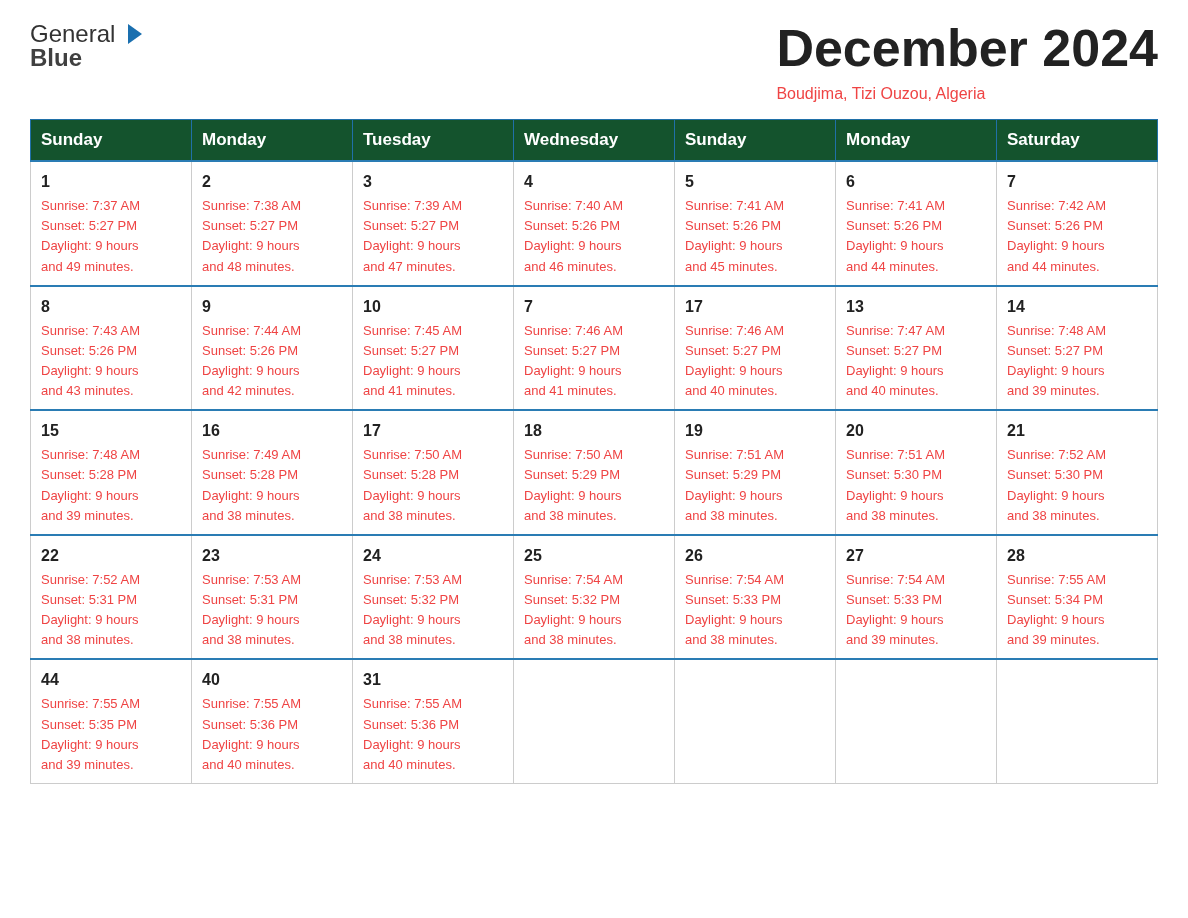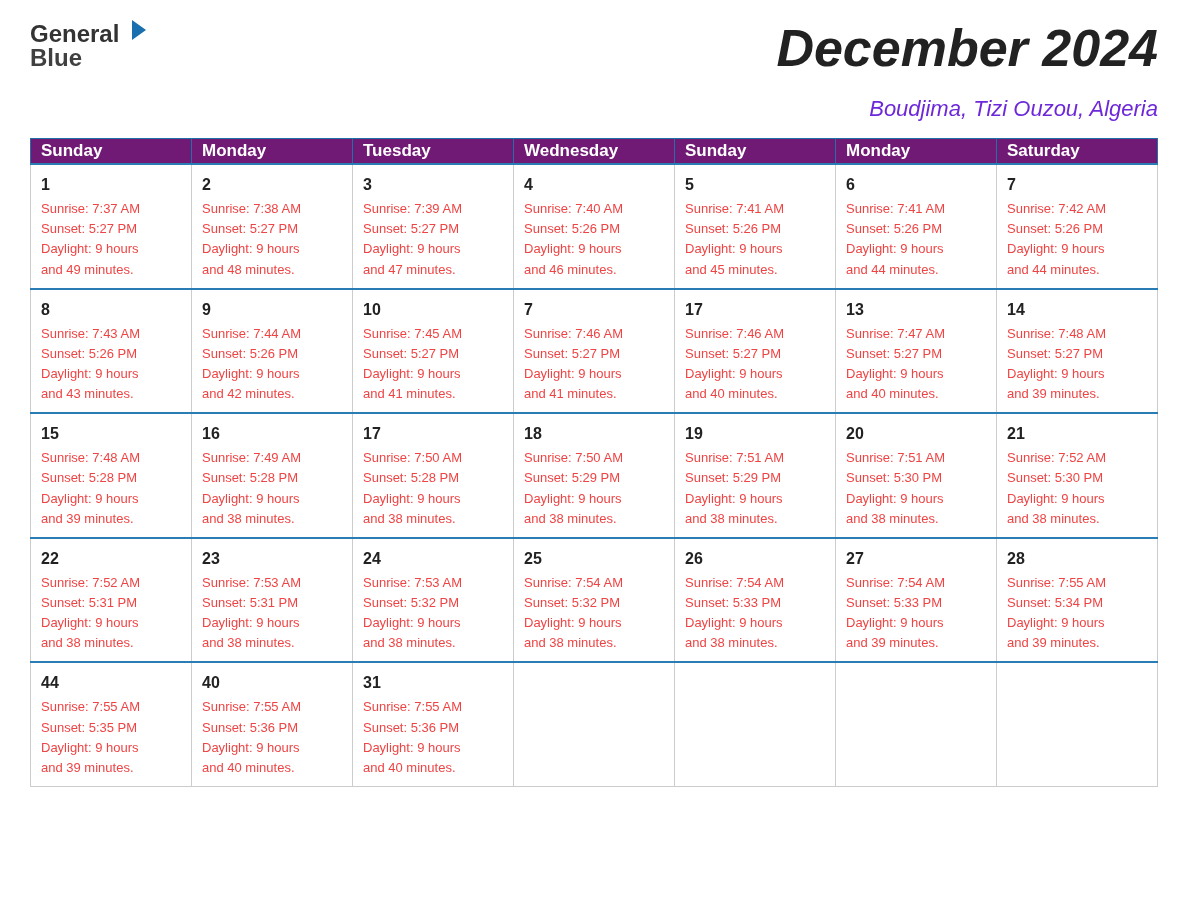--- a/index.html
+++ b/index.html
@@ -11,45 +11,44 @@
       min-height: 918px;
       padding: 20px 30px;
     }
     .header-area {
       display: flex;
       justify-content: space-between;
       align-items: flex-start;
       margin-bottom: 16px;
     }
     .title-area {
-      text-align: right;
-      font-style: italic;
+      text-align: left;
     }
     .month-title {
       font-size: 52px;
       font-weight: bold;
       color: #222;
       line-height: 1.1;
     }
     .location-title {
-      font-size: 22px;
-      color: #6d28d9;
-      margin-top: 19px;
+      font-size: 16px;
+      color: #ef4444;
+      margin-top: 8px;
     }
     .calendar-table {
       width: 100%;
       border-collapse: collapse;
       margin-top: 4px;
     }
     .calendar-table th {
-      background-color: #701a75;
+      background-color: #14532d;
       color: #fff;
       font-size: 17px;
       font-weight: 600;
-      padding: 2px 10px;
+      padding: 10px 10px;
       text-align: left;
       border: 1px solid #2070a8;
     }
     .calendar-table td {
       vertical-align: top;
       padding: 8px 10px;
       border: 1px solid #ccc;
       font-size: 13px;
       line-height: 1.5;
       width: calc(100% / 7);
@@ -77,24 +76,24 @@
       background: #fff;
     }
     
     .logo-wrap {
       display: flex;
       flex-direction: column;
       align-items: flex-start;
     }
     .logo-line1 {
       font-size: 24px;
-      font-weight: bold;
+      font-weight: normal;
       color: #333;
       display: flex;
-      align-items: flex-start;
+      align-items: center;
       gap: 11px;
     }
     .logo-arrow {
       display: inline-block;
       width: 0;
       height: 0;
       border-top: 10px solid transparent;
       border-bottom: 10px solid transparent;
       border-left: 14px solid #1a6faf;
       margin-left: 2px;

